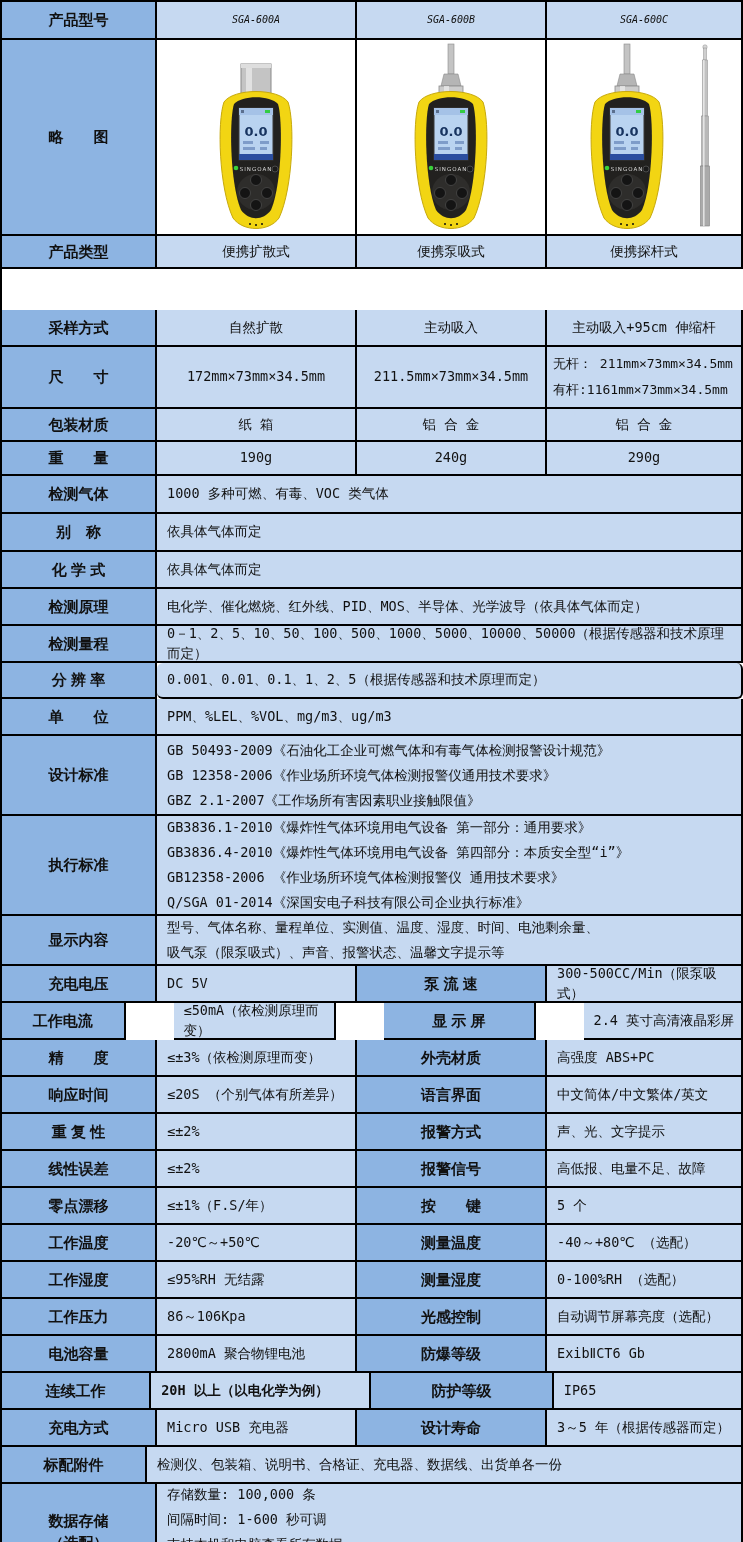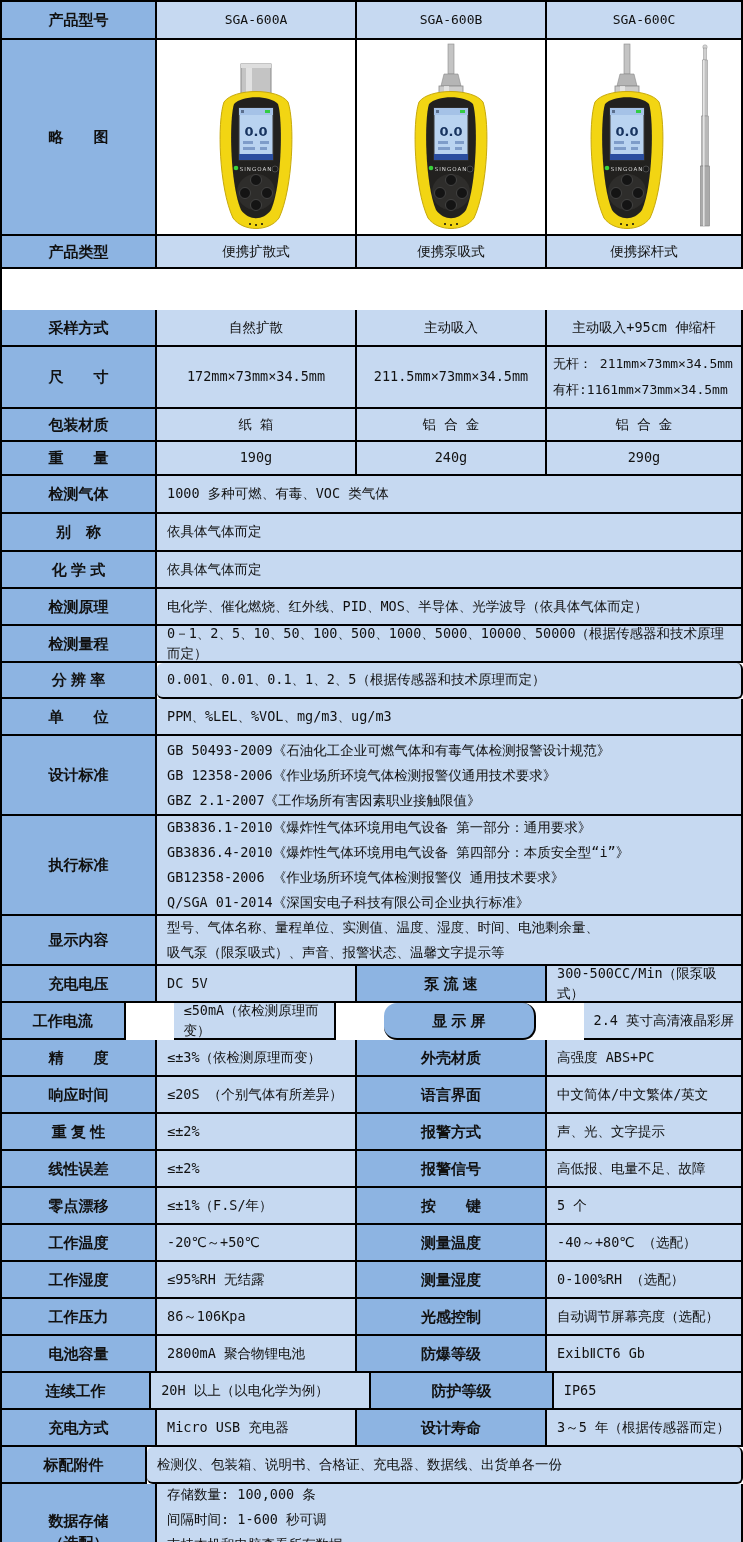--- a/index.html
+++ b/index.html
@@ -27,21 +27,21 @@
     font-family:"Liberation Sans","DejaVu Sans",sans-serif;
   }
   .val{
     background:#c6d9f1;
     font-size:13.5px;
     font-family:"DejaVu Sans Mono","DejaVu Sans",monospace;
     padding:2px 6px 2px 10px;
     justify-content:flex-start;text-align:left;
   }
   .val.center{justify-content:center;text-align:center;padding:2px 4px;}
-  .val.model{font-size:13px;}
+  .val.model{font-size:10px;font-style:italic;}
   .imgcell{background:#ffffff;justify-content:center;padding:0;}
   .row-size .cell:nth-child(4){justify-content:flex-start;text-align:left;padding-left:8px;line-height:2.0;font-size:13px;}
   .multi{line-height:25px;}
   svg{display:block;}
 </style>
 </head>
 <body>
 
 <div id="spec-table">
     <div class="row" style="height: 38px;">
@@ -234,21 +234,21 @@
     </div>
     <div class="row" style="height: 37px;">
       <div class="cell lbl" style="width: 155px; height: 100%;">充电电压</div>
       <div class="cell val" style="width: 200px; height: 100%;">DC 5V</div>
       <div class="cell lbl" style="width: 190px; height: 100%;">泵 流 速</div>
       <div class="cell val" style="width: 196px; height: 100%;">300-500CC/Min（限泵吸式）</div>
     </div>
     <div class="row" style="height: 37px; gap: 48px;">
       <div class="cell lbl" style="width: 155px; height: 100%;">工作电流</div>
       <div class="cell val" style="width: 200px; height: 100%;">≤50mA（依检测原理而变）</div>
-      <div class="cell lbl" style="width: 190px; height: 100%; border-radius: 13px;">显 示 屏</div>
+      <div class="cell lbl" style="width: 190px; height: 100%;">显 示 屏</div>
       <div class="cell val" style="width: 196px; height: 100%;">2.4 英寸高清液晶彩屏</div>
     </div>
     <div class="row" style="height: 37px;">
       <div class="cell lbl" style="width: 155px; height: 100%;">精　　度</div>
       <div class="cell val" style="width: 200px; height: 100%;">≤±3%（依检测原理而变）</div>
       <div class="cell lbl" style="width: 190px; height: 100%;">外壳材质</div>
       <div class="cell val" style="width: 196px; height: 100%;">高强度 ABS+PC</div>
     </div>
     <div class="row" style="height: 37px;">
       <div class="cell lbl" style="width: 155px; height: 100%;">响应时间</div>
@@ -293,33 +293,33 @@
       <div class="cell val" style="width: 196px; height: 100%;">自动调节屏幕亮度（选配）</div>
     </div>
     <div class="row" style="height: 37px;">
       <div class="cell lbl" style="width: 155px; height: 100%;">电池容量</div>
       <div class="cell val" style="width: 200px; height: 100%;">2800mA 聚合物锂电池</div>
       <div class="cell lbl" style="width: 190px; height: 100%;">防爆等级</div>
       <div class="cell val" style="width: 196px; height: 100%;">ExibⅡCT6 Gb</div>
     </div>
     <div class="row" style="height: 37px;">
       <div class="cell lbl" style="width: 155px; height: 100%;">连续工作</div>
-      <div class="cell val" style="width: 228px; height: 100%;">20H 以上（以电化学为例）</div>
+      <div class="cell val" style="width: 228px; height: 100%; font-weight: bold;">20H 以上（以电化学为例）</div>
       <div class="cell lbl" style="width: 190px; height: 100%;">防护等级</div>
       <div class="cell val" style="width: 196px; height: 100%;">IP65</div>
     </div>
     <div class="row" style="height: 37px;">
       <div class="cell lbl" style="width: 155px; height: 100%;">充电方式</div>
       <div class="cell val" style="width: 200px; height: 100%;">Micro USB 充电器</div>
       <div class="cell lbl" style="width: 190px; height: 100%;">设计寿命</div>
       <div class="cell val" style="width: 196px; height: 100%;">3～5 年（根据传感器而定）</div>
     </div>
     <div class="row" style="height: 37px;">
       <div class="cell lbl" style="width: 155px; height: 100%;">标配附件</div>
-      <div class="cell val" style="width: 636px; height: 100%; border-radius: 6px;">检测仪、包装箱、说明书、合格证、充电器、数据线、出货单各一份</div>
+      <div class="cell val" style="width: 636px; height: 100%;">检测仪、包装箱、说明书、合格证、充电器、数据线、出货单各一份</div>
     </div>
     <div class="row std" style="height: 98px;">
       <div class="cell lbl" style="width: 155px; height: 100%;">数据存储
 （选配）</div>
       <div class="cell val multi" style="width: 586px; height: 100%;">存储数量: 100,000 条
 间隔时间: 1-600 秒可调
 支持本机和电脑查看所有数据
 自动记录开关机时间、报警记录、故障记录等</div>
     </div>
   </div>

